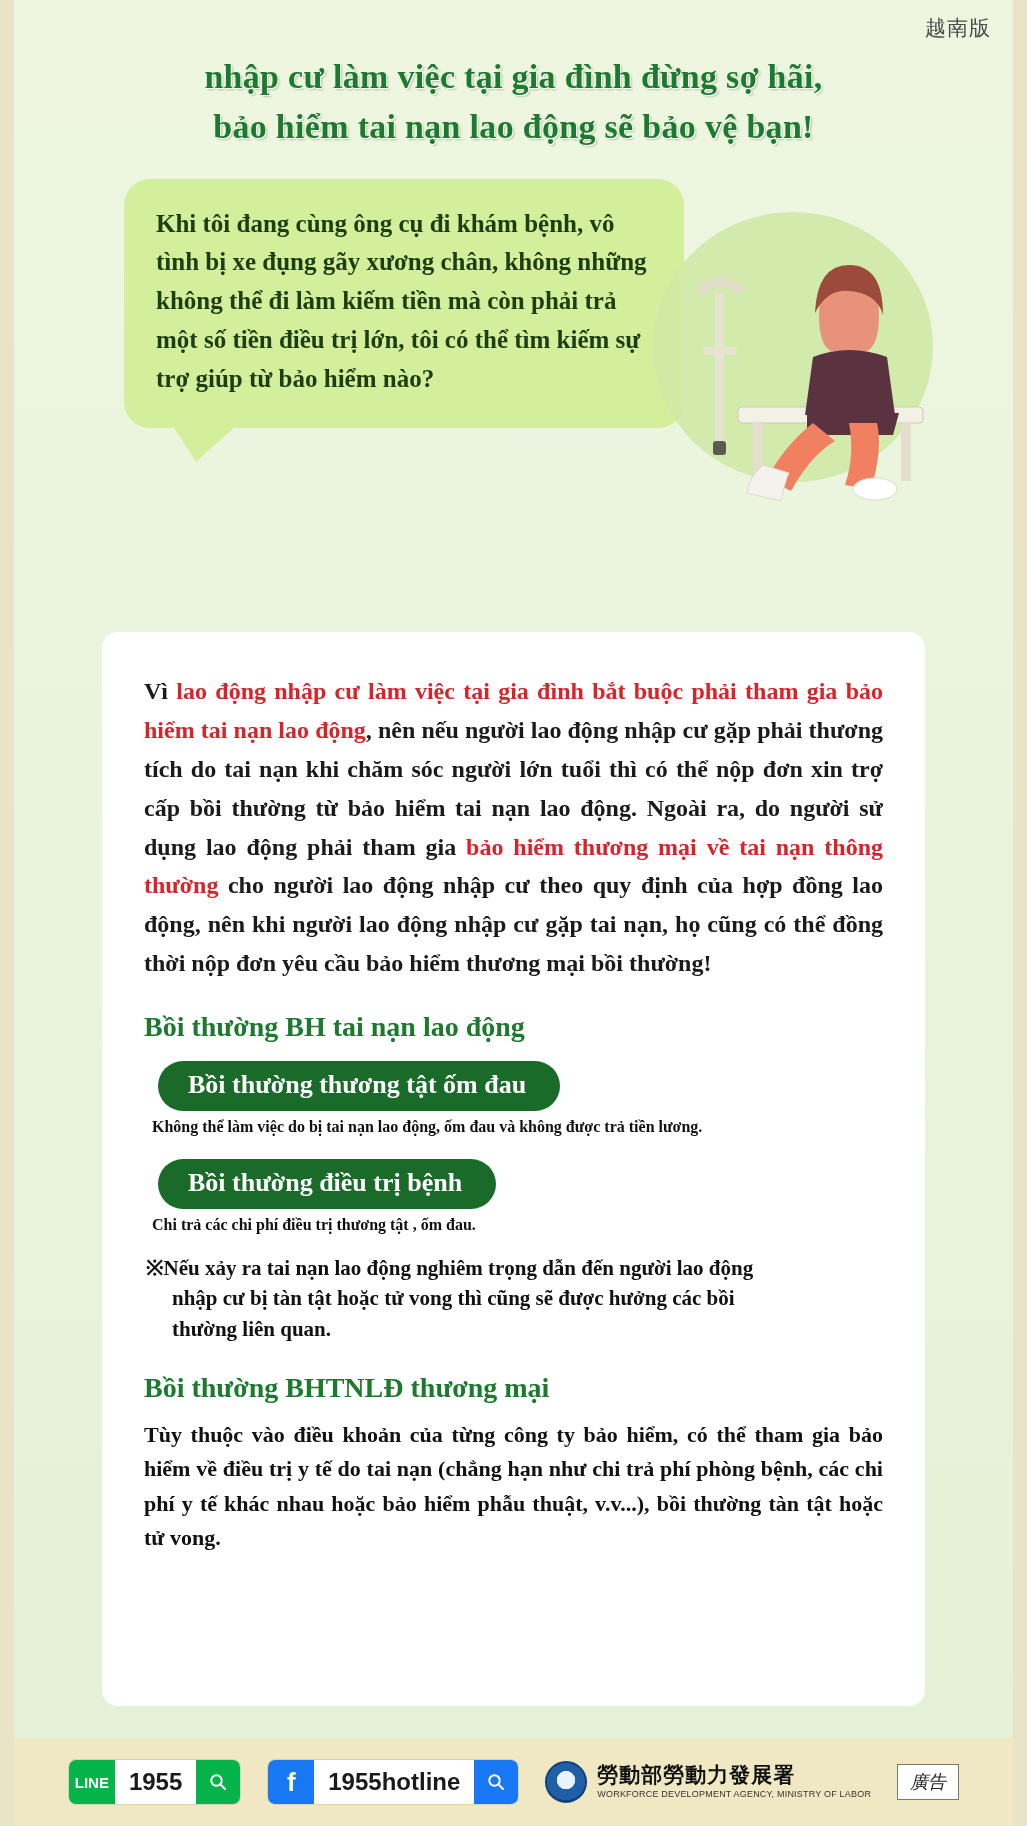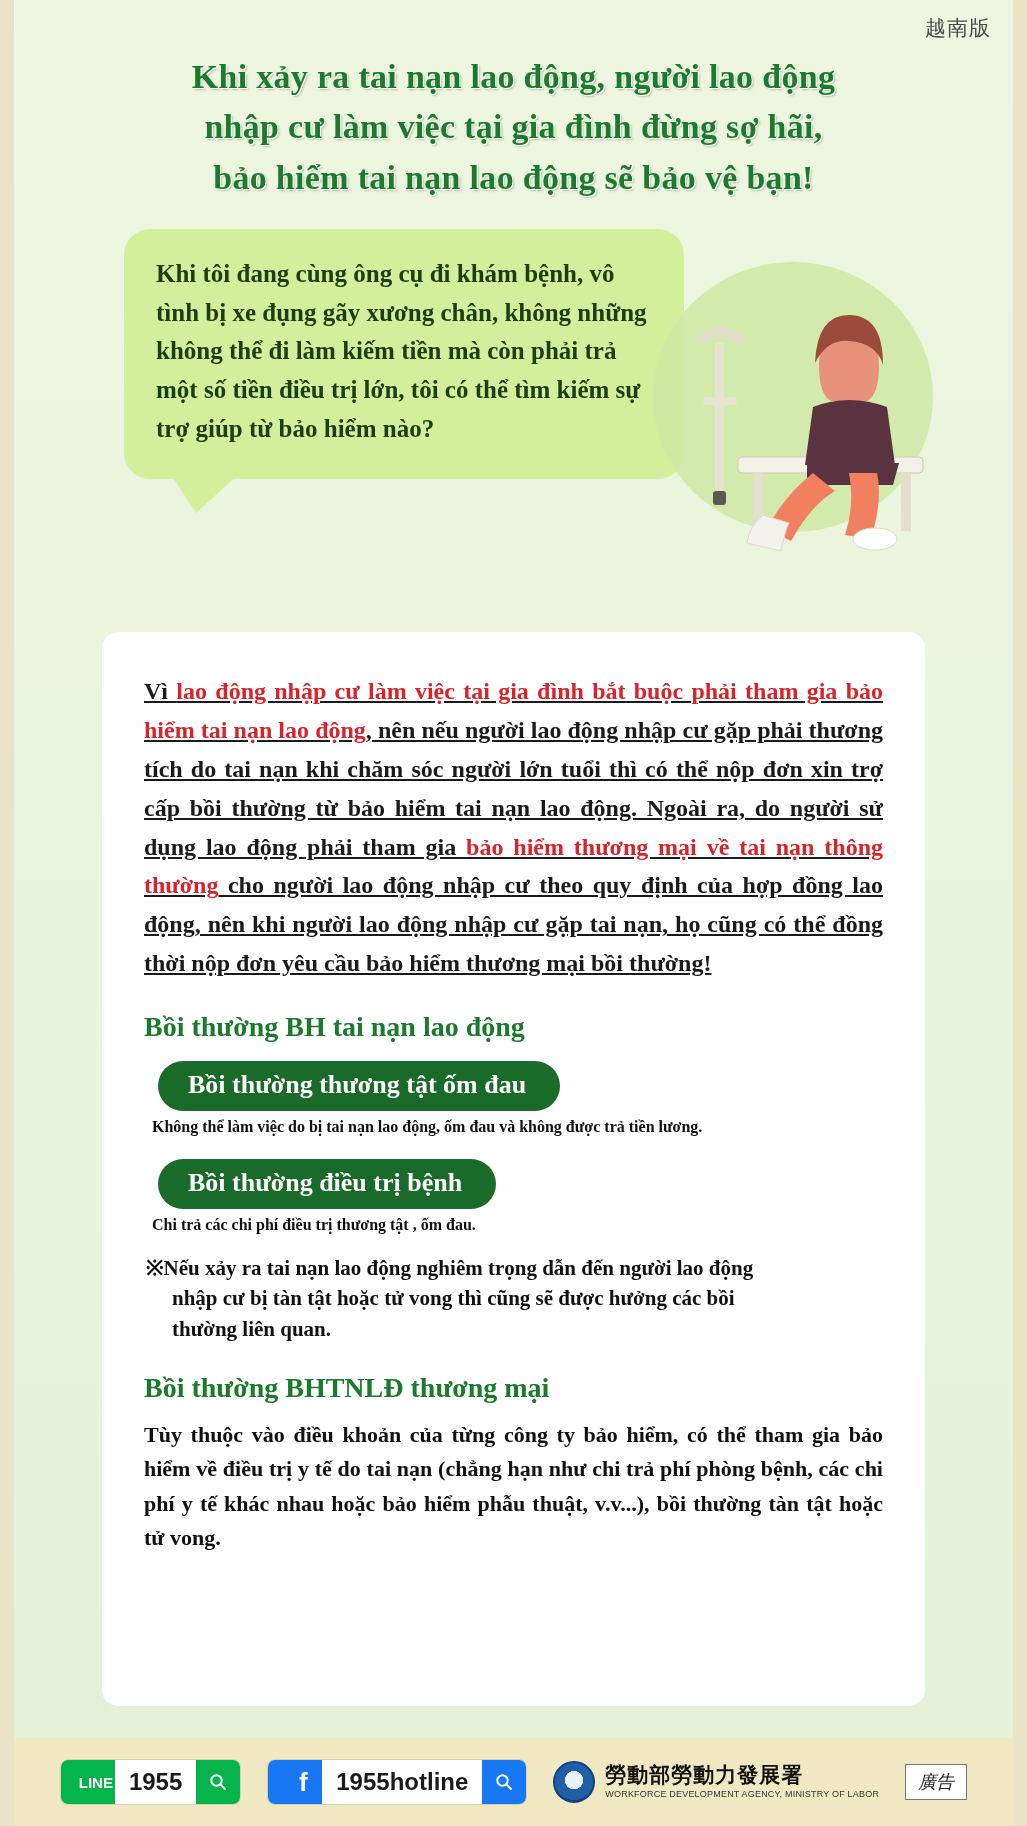--- a/index.html
+++ b/index.html
@@ -93,21 +93,20 @@
     padding: 40px 42px 20px 42px;
     box-sizing: border-box;
   }
   .para {
     font-size: 24px;
     line-height: 1.62;
     color: #1a1a1a;
     font-weight: bold;
     text-align: justify;
     margin: 0 0 26px 0;
-    text-decoration: underline;
   }
   .hl { color: #d8232a; }
   .sec-title {
     color: #1c7a2e;
     font-size: 28px;
     font-weight: bold;
     margin: 28px 0 14px 0;
   }
   .pill {
     display: inline-block;
@@ -158,25 +157,24 @@
   .chip {
     display: flex;
     align-items: center;
     background: #ffffff;
     border-radius: 8px;
     height: 44px;
     overflow: hidden;
     border: 1px solid #d8d2b0;
   }
   .chip .lead {
-    width: 38px; height: 44px;
+    width: 46px; height: 44px;
     display: flex; align-items: center; justify-content: center;
     color: #fff; font-size: 15px; font-weight: bold;
     font-family: "Liberation Sans", sans-serif;
-    padding-left: 16px;
   }
   .lead.line { background: #05b34b; }
   .lead.fb { background: #1877f2; font-size: 26px; }
   .chip .num {
     padding: 0 14px;
     font-size: 24px;
     font-weight: bold;
     color: #1a1a1a;
     font-family: "Liberation Sans", sans-serif;
   }
@@ -215,21 +213,20 @@
   }
 </style>
 </head>
 <body>
 
 <div class="page">
 
   <div class="lang-tag">越南版</div>
 
   <div class="headline">
-    <div>Khi xảy ra tai nạn lao động, người lao động</div>
     <div>nhập cư làm việc tại gia đình đừng sợ hãi,</div>
     <div>bảo hiểm tai nạn lao động sẽ bảo vệ bạn!</div>
   </div>
 
   <div class="bubble-row">
     <div class="bubble">Khi tôi đang cùng ông cụ đi khám bệnh, vô tình bị xe đụng gãy xương chân, không những không thể đi làm kiếm tiền mà còn phải trả một số tiền điều trị lớn, tôi có thể tìm kiếm sự trợ giúp từ bảo hiểm nào?</div>
 
     <div class="illus">
       <svg viewBox="0 0 300 310" width="300" height="310" aria-hidden="true">
         <ellipse cx="150" cy="150" rx="140" ry="135" fill="#cfe8a4" opacity="0.85"></ellipse>

